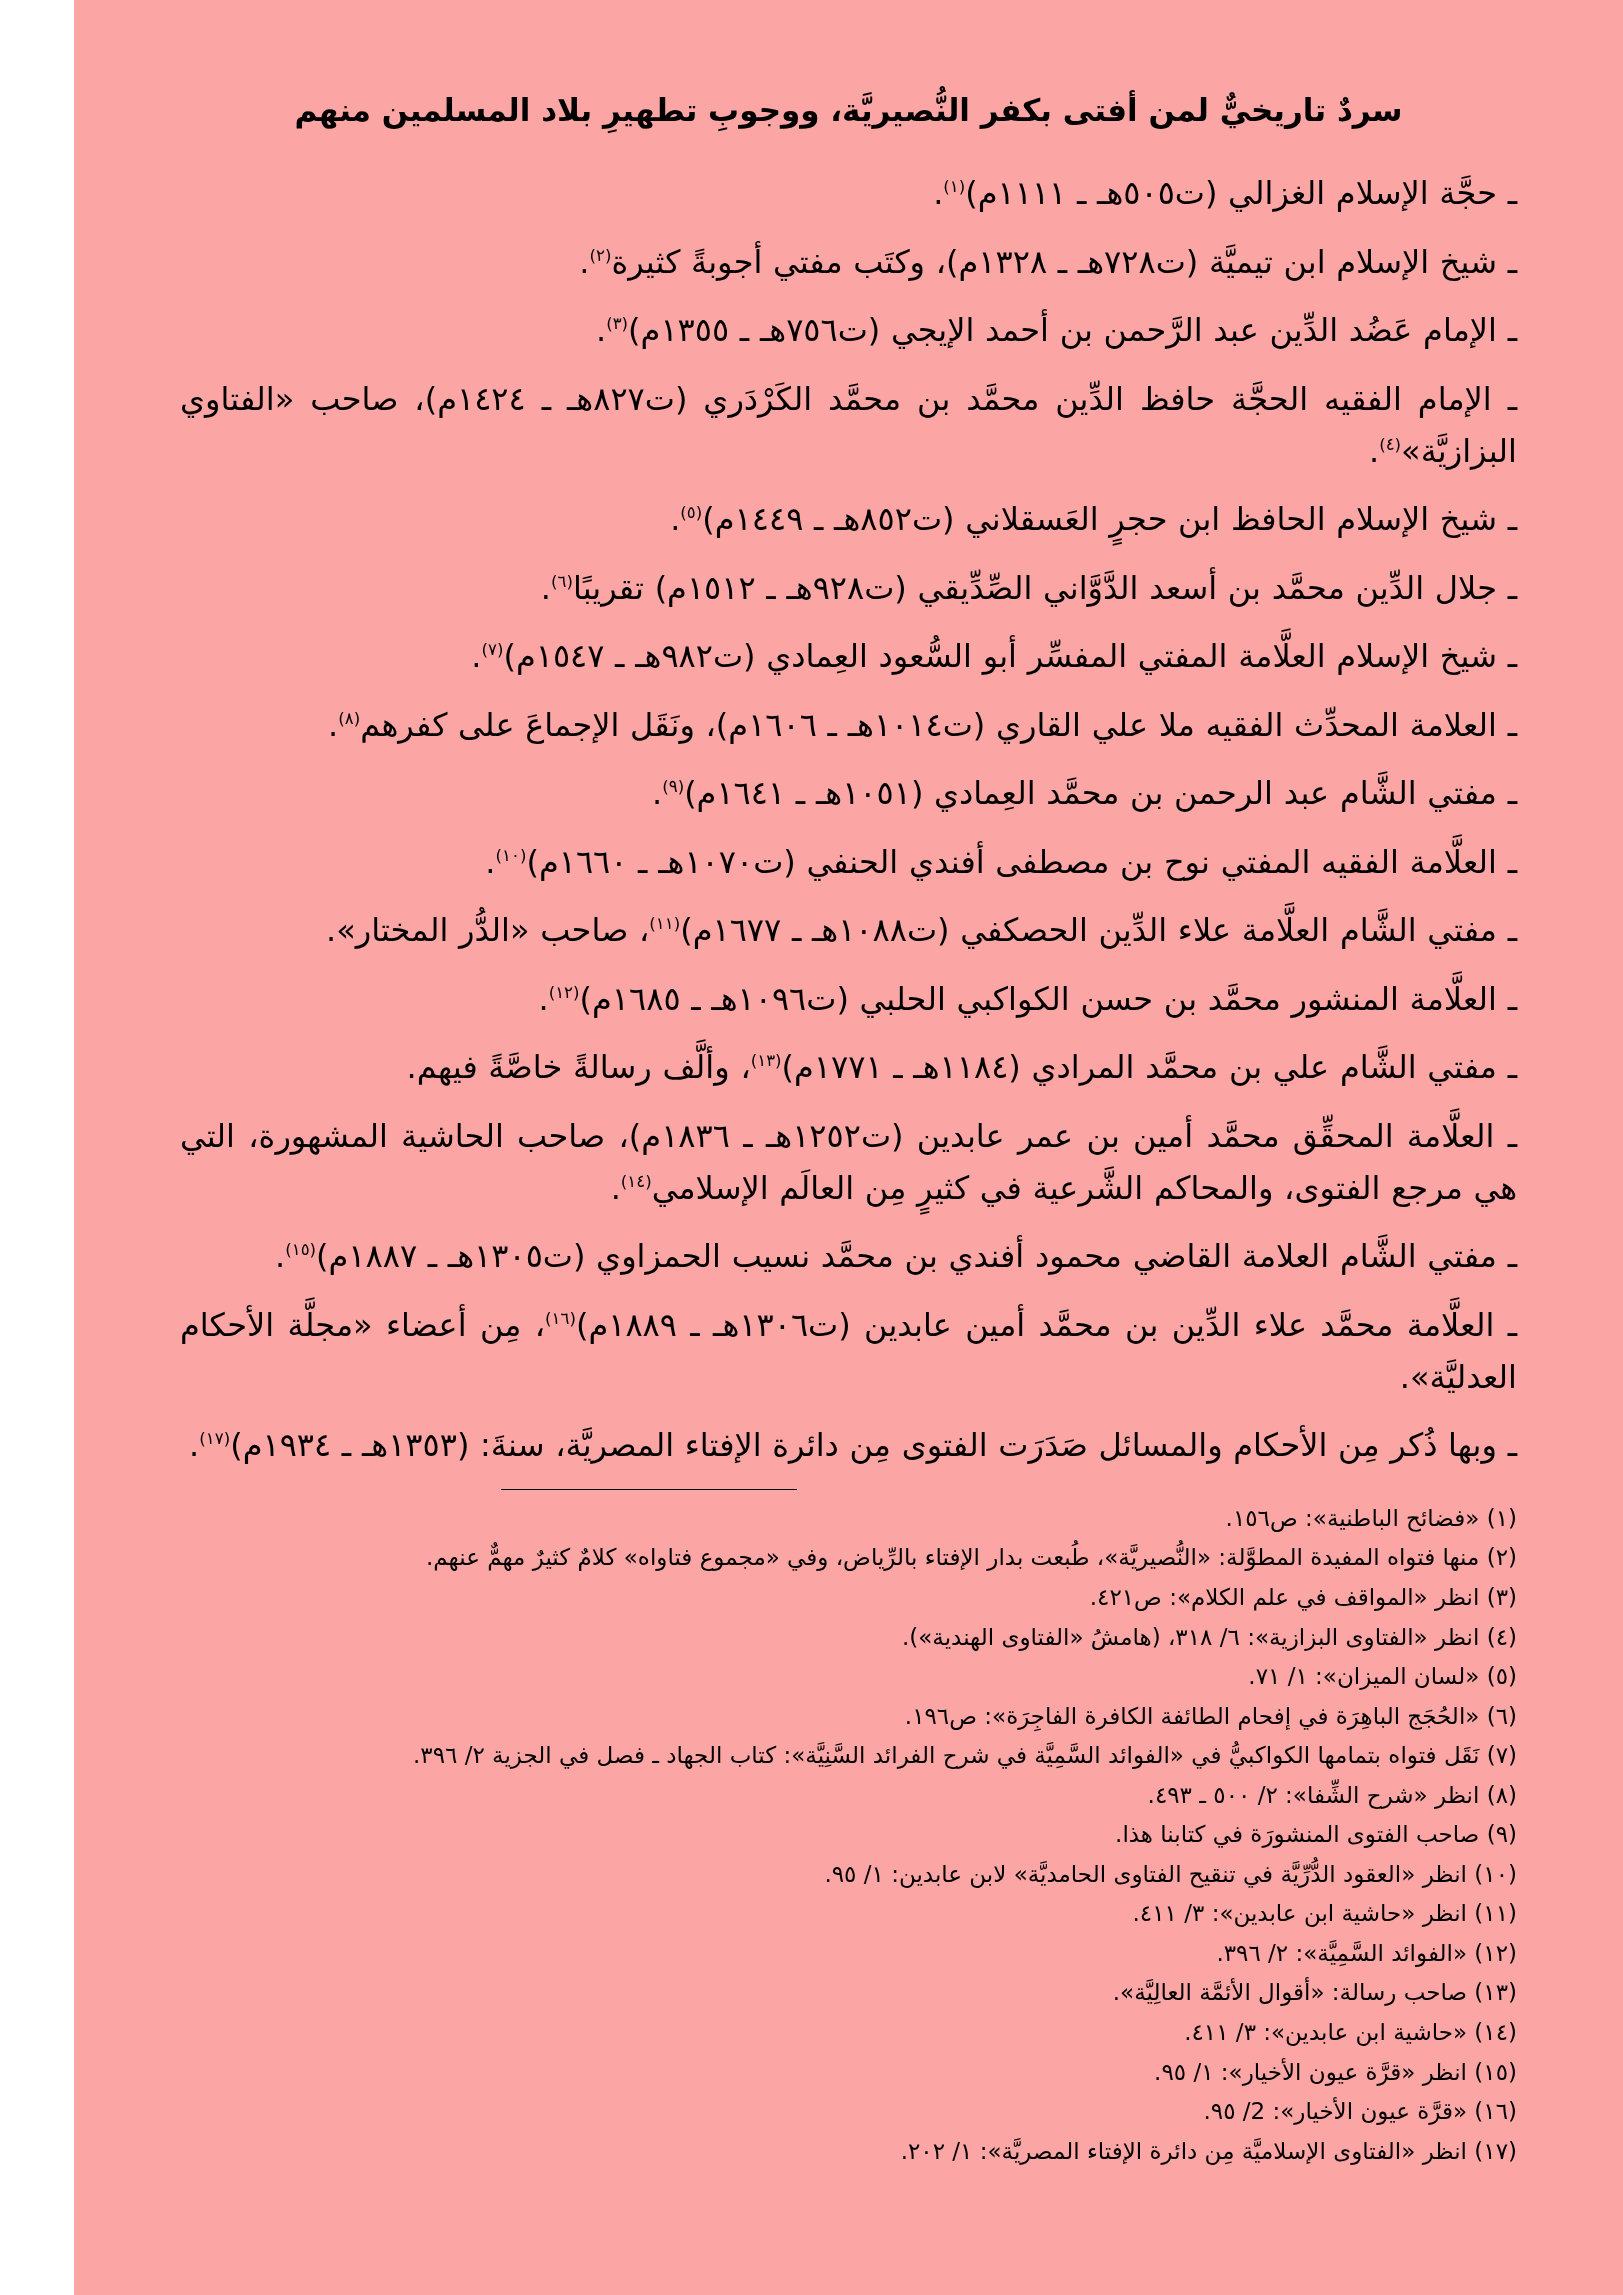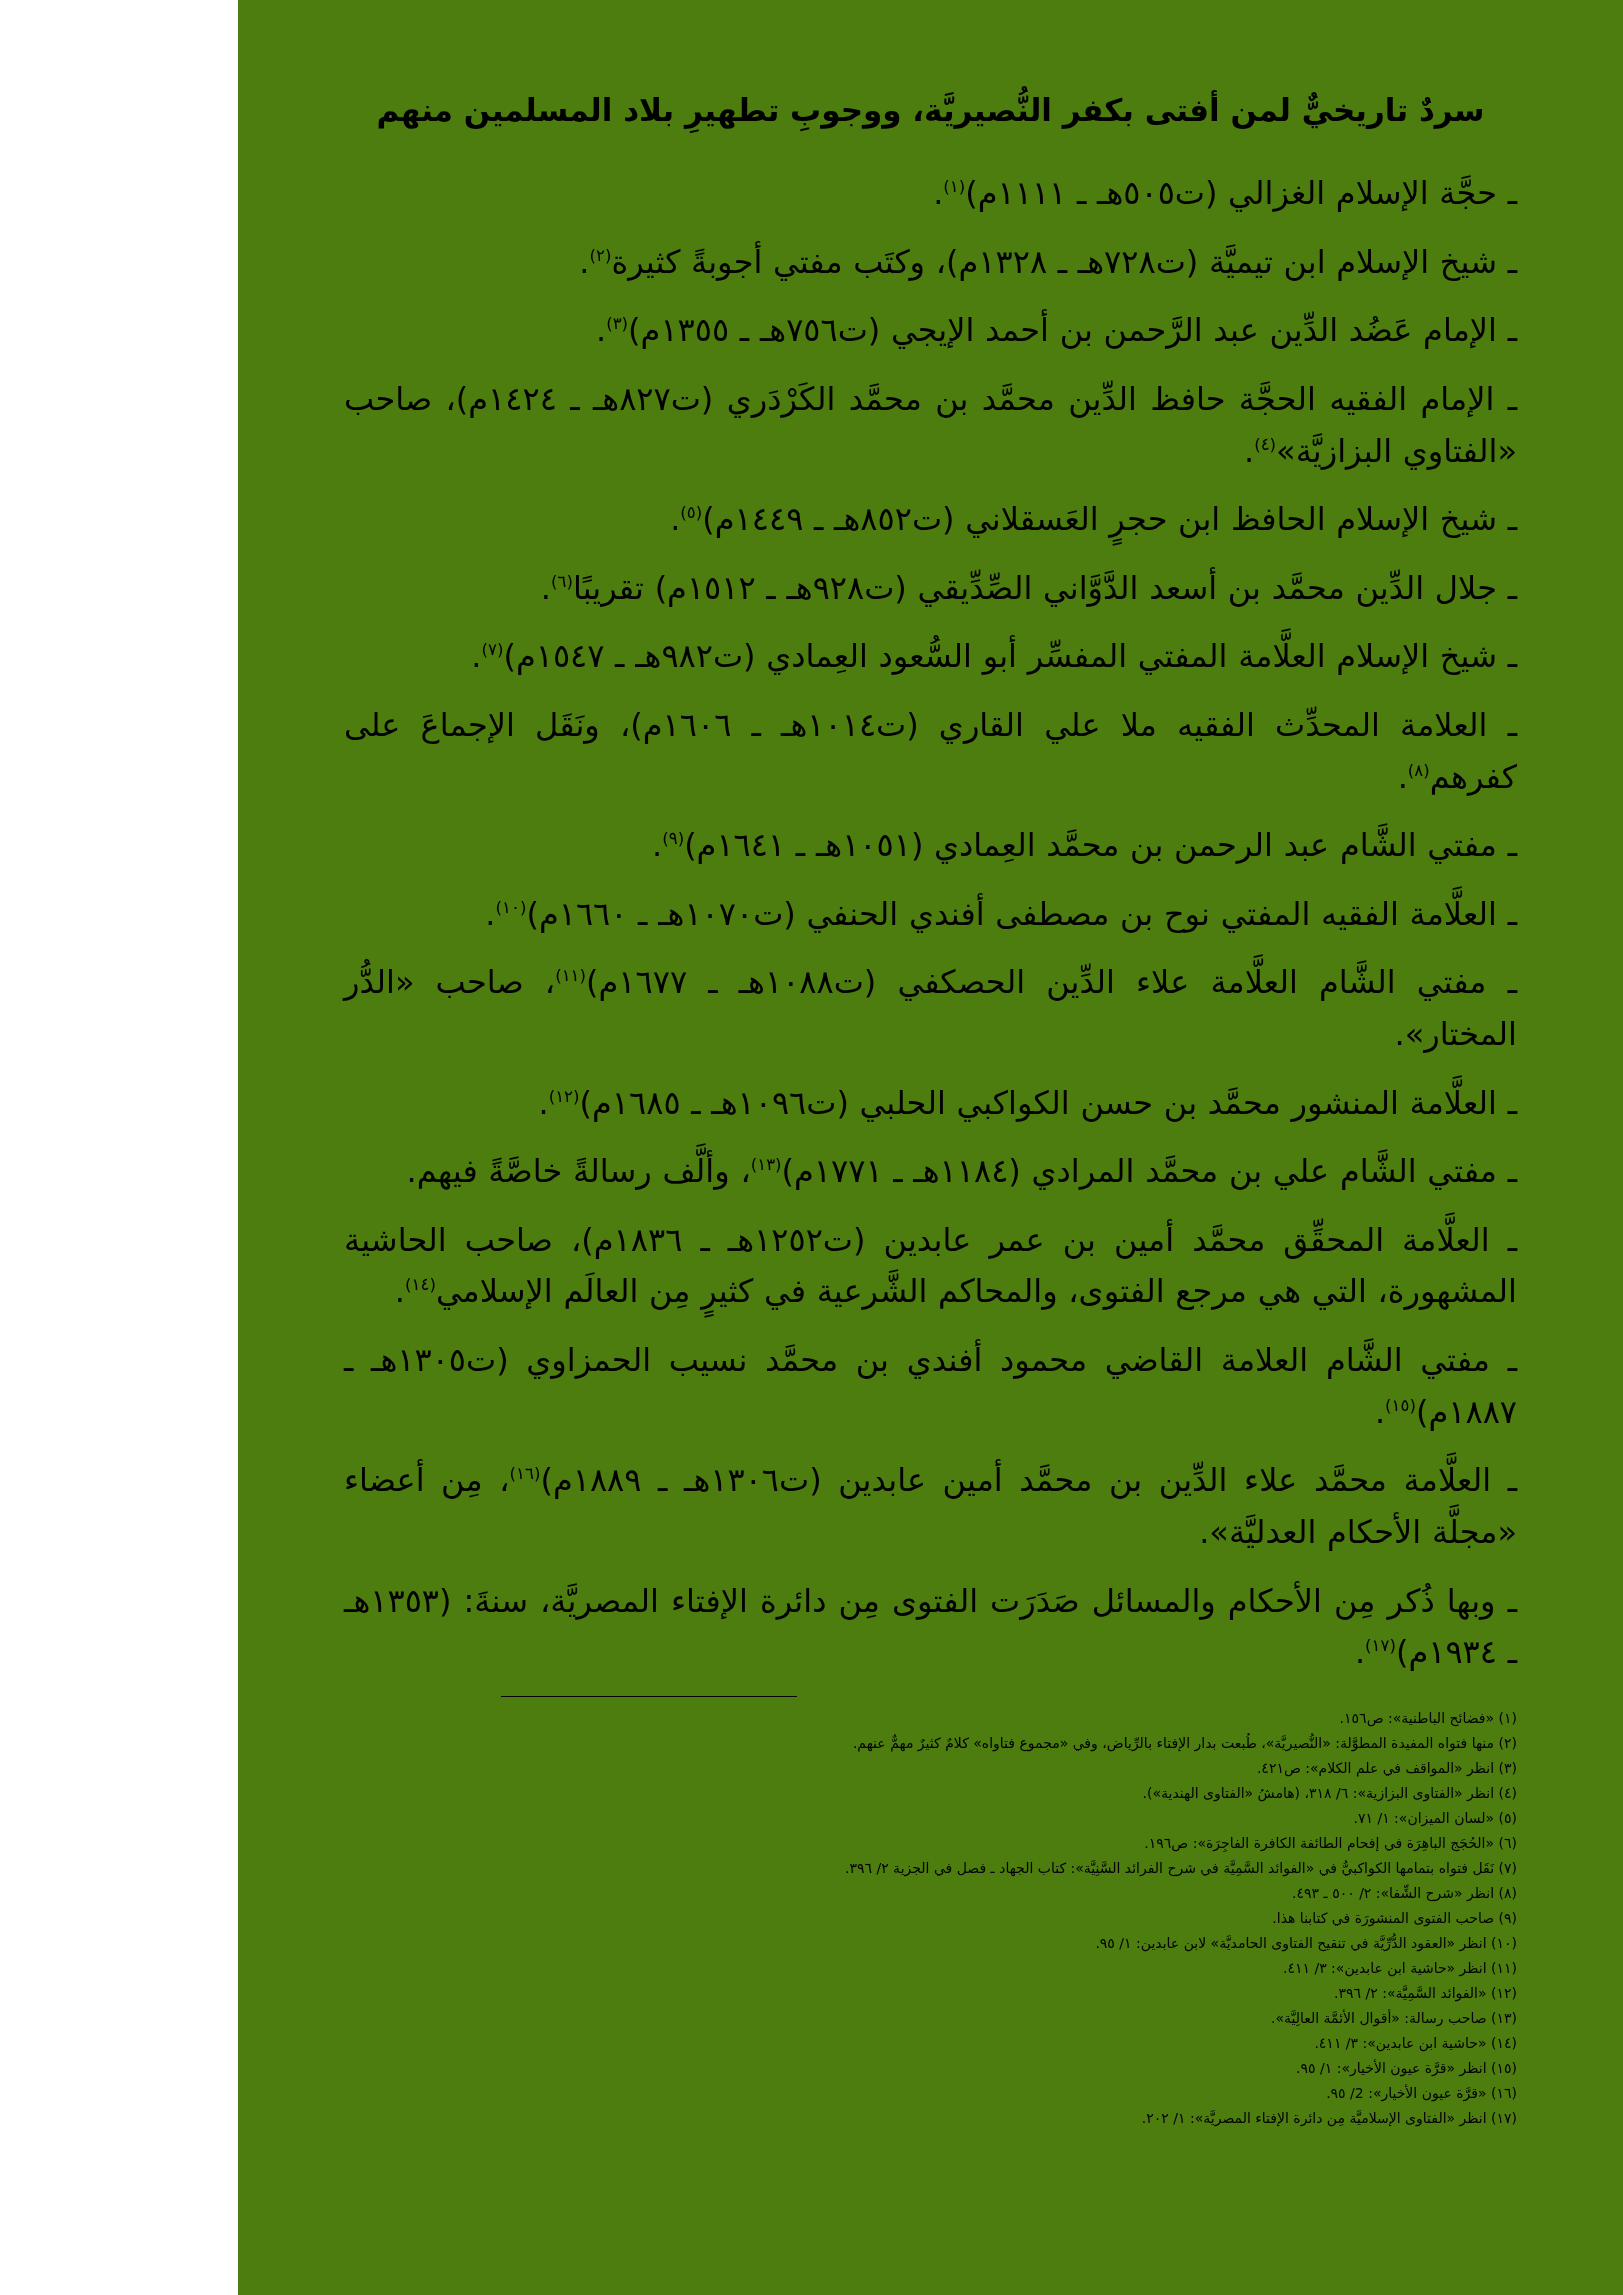--- a/index.html
+++ b/index.html
@@ -7,23 +7,23 @@
     margin: 0;
     padding: 0;
     background: #ffffff;
   }
   body {
     font-family: "DejaVu Sans", "Liberation Sans", sans-serif;
     color: #000000;
   }
   .page {
     position: relative;
-    width: 1385px;
+    width: 1549px;
     height: 2295px;
-    background: #4d7c0f;
+    background: #fca5a5;
     box-sizing: border-box;
     padding: 69px 106px 56px 106px;
     overflow: hidden;
   }
 
   
   .doc-title {
     text-align: center;
     font-size: 31px;
     font-weight: 700;
@@ -57,21 +57,21 @@
     border: none;
     border-top: 1.4px solid #000;
     width: 296px;
     margin: 15.7px 0 10.2px auto;
     margin-right: 720px;
   }
 
   
   .footnotes {
     direction: rtl;
-    font-size: 14px;
+    font-size: 23px;
     line-height: 1.62;
   }
   .footnote {
     text-align: right;
     margin: 0 0 2.3px 0;
     direction: rtl;
     white-space: normal;
   }
 </style>
 </head>

